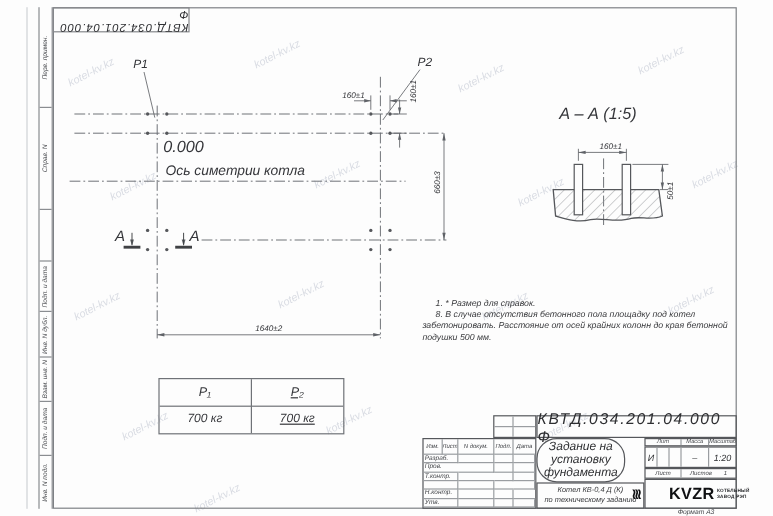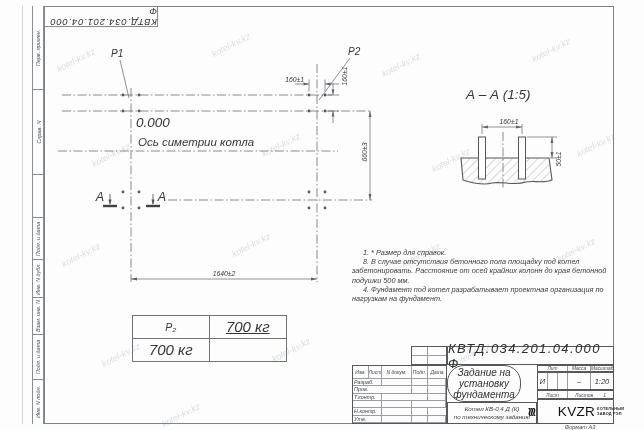--- a/index.html
+++ b/index.html
@@ -28,21 +28,21 @@
   .notes p{margin:0;text-indent:11px;}
   
   .loads{position:absolute;left:132px;top:315px;width:155px;height:47px;z-index:3;
          border:1px solid #6f7277;box-sizing:border-box;display:grid;
          grid-template-columns:1fr 1fr;grid-template-rows:1fr 1fr;}
   .loads div{display:flex;align-items:center;justify-content:center;font-style:italic;
              border-right:1px solid #6f7277;border-bottom:1px solid #6f7277;}
   .loads div:nth-child(2n){border-right:none;text-decoration:underline;}
   .loads div:nth-child(3),.loads div:nth-child(4){border-bottom:none;}
   .loads .hd{font-size:10.5px;}
-  .loads .vl{font-size:15px;}
+  .loads .vl{font-size:10px;}
   
   .tb{position:absolute;z-index:4;box-sizing:border-box;border:1px solid #55575b;background:transparent;}
   .tb-docnum{left:447px;top:346px;width:167px;height:19px;display:flex;align-items:center;justify-content:center;
              font-size:13px;font-style:italic;letter-spacing:1.4px;color:#2e2f32;}
   .tb-ext{left:411px;top:346px;width:36px;height:19px;display:grid;grid-template-columns:16px 1fr;grid-template-rows:1fr 1fr;}
   .tb-ext div{border-right:1px solid #9a9da1;border-bottom:1px solid #9a9da1;}
   .tb-ext div:nth-child(2n){border-right:none;}
   .tb-ext div:nth-child(3),.tb-ext div:nth-child(4){border-bottom:none;}
   .tb-left{left:352px;top:365px;width:95px;height:59px;display:grid;
            grid-template-columns:16px 13px 30px 16px 1fr;grid-template-rows:13px repeat(6,1fr);}
@@ -62,21 +62,21 @@
   .tb-right-val{left:537px;top:372px;width:77px;height:18px;display:grid;grid-template-columns:10px 10px 10px 23px 1fr;}
   .tb-right-val div{border-right:1px solid #9a9da1;display:flex;align-items:center;justify-content:center;
                     font-size:7.5px;font-style:italic;color:#2f3033;}
   .tb-right-val div:last-child{border-right:none;}
   .tb-sheet{left:537px;top:390px;width:77px;height:9px;display:grid;grid-template-columns:30px 1fr;}
   .tb-sheet div{border-right:1px solid #9a9da1;font-size:5px;font-style:italic;display:flex;align-items:center;
                 justify-content:center;gap:10px;color:#44464a;}
   .tb-sheet div:last-child{border-right:none;}
   .tb-logo{left:537px;top:399px;width:77px;height:25px;display:flex;align-items:center;justify-content:center;gap:2px;}
   .logo-glyph{display:inline-block;transform:rotate(90deg);font-size:12px;font-weight:800;color:#101113;line-height:1;}
-  .logo-name{font-size:13.5px;font-weight:400;letter-spacing:.3px;color:#101113;margin-left:19px;}
+  .logo-name{font-size:13.5px;font-weight:700;letter-spacing:.3px;color:#101113;margin-left:19px;}
   .logo-sub{display:flex;flex-direction:column;line-height:1.25;}
   .logo-sub span{font-size:3.9px;font-weight:700;color:#26272a;letter-spacing:.2px;}
   .tb-format{position:absolute;left:545px;top:423.5px;width:70px;height:6.5px;z-index:4;display:flex;
              align-items:center;justify-content:center;font-size:5.6px;font-style:italic;color:#44464a;}
   svg text{font-family:"Liberation Sans",sans-serif;fill:#35363a;}
   .overlay{position:absolute;left:0;top:0;z-index:3;}
 </style>
 </head>
 <body>
 
@@ -232,29 +232,29 @@
     <text x="304" y="82" font-size="6.8" font-style="italic" text-anchor="end">160±1</text>
     <text x="344" y="78.5" font-size="6.8" font-style="italic" text-anchor="middle" transform="rotate(-90 344 76)">160±1</text>
     <text x="364" y="154.5" font-size="6.8" font-style="italic" text-anchor="middle" transform="rotate(-90 364 152)">660±3</text>
     <text x="224" y="276" font-size="6.8" font-style="italic" text-anchor="middle">1640±2</text>
     <text x="466" y="99" font-size="13.5" font-style="italic">А – А (1:5)</text>
     <text x="509" y="124" font-size="6.8" font-style="italic" text-anchor="middle">160±1</text>
     <text x="558" y="161.5" font-size="6.8" font-style="italic" text-anchor="middle" transform="rotate(-90 558 159)">50±1</text>
   </svg>
 
   <div class="loads">
+    <div class="hd">Р₁</div>
     <div class="hd">Р₂</div>
     <div class="vl">700 кг</div>
     <div class="vl">700 кг</div>
   </div>
 
   <div class="notes">
     <p>1. * Размер для справок.</p>
     <p>8. В случае отсутствия бетонного пола площадку под котел забетонировать. Расстояние от осей крайних колонн до края бетонной подушки 500 мм.</p>
-    <p>4. Фундамент под котел разрабатывает проектная организация по нагрузкам на фундамент.</p>
   </div>
 
   <div class="tb tb-docnum">КВТД.034.201.04.000  Ф</div>
 
   <div class="tb tb-ext">
     <div></div>
       <div></div>
     <div></div>
       <div></div>
   </div>

